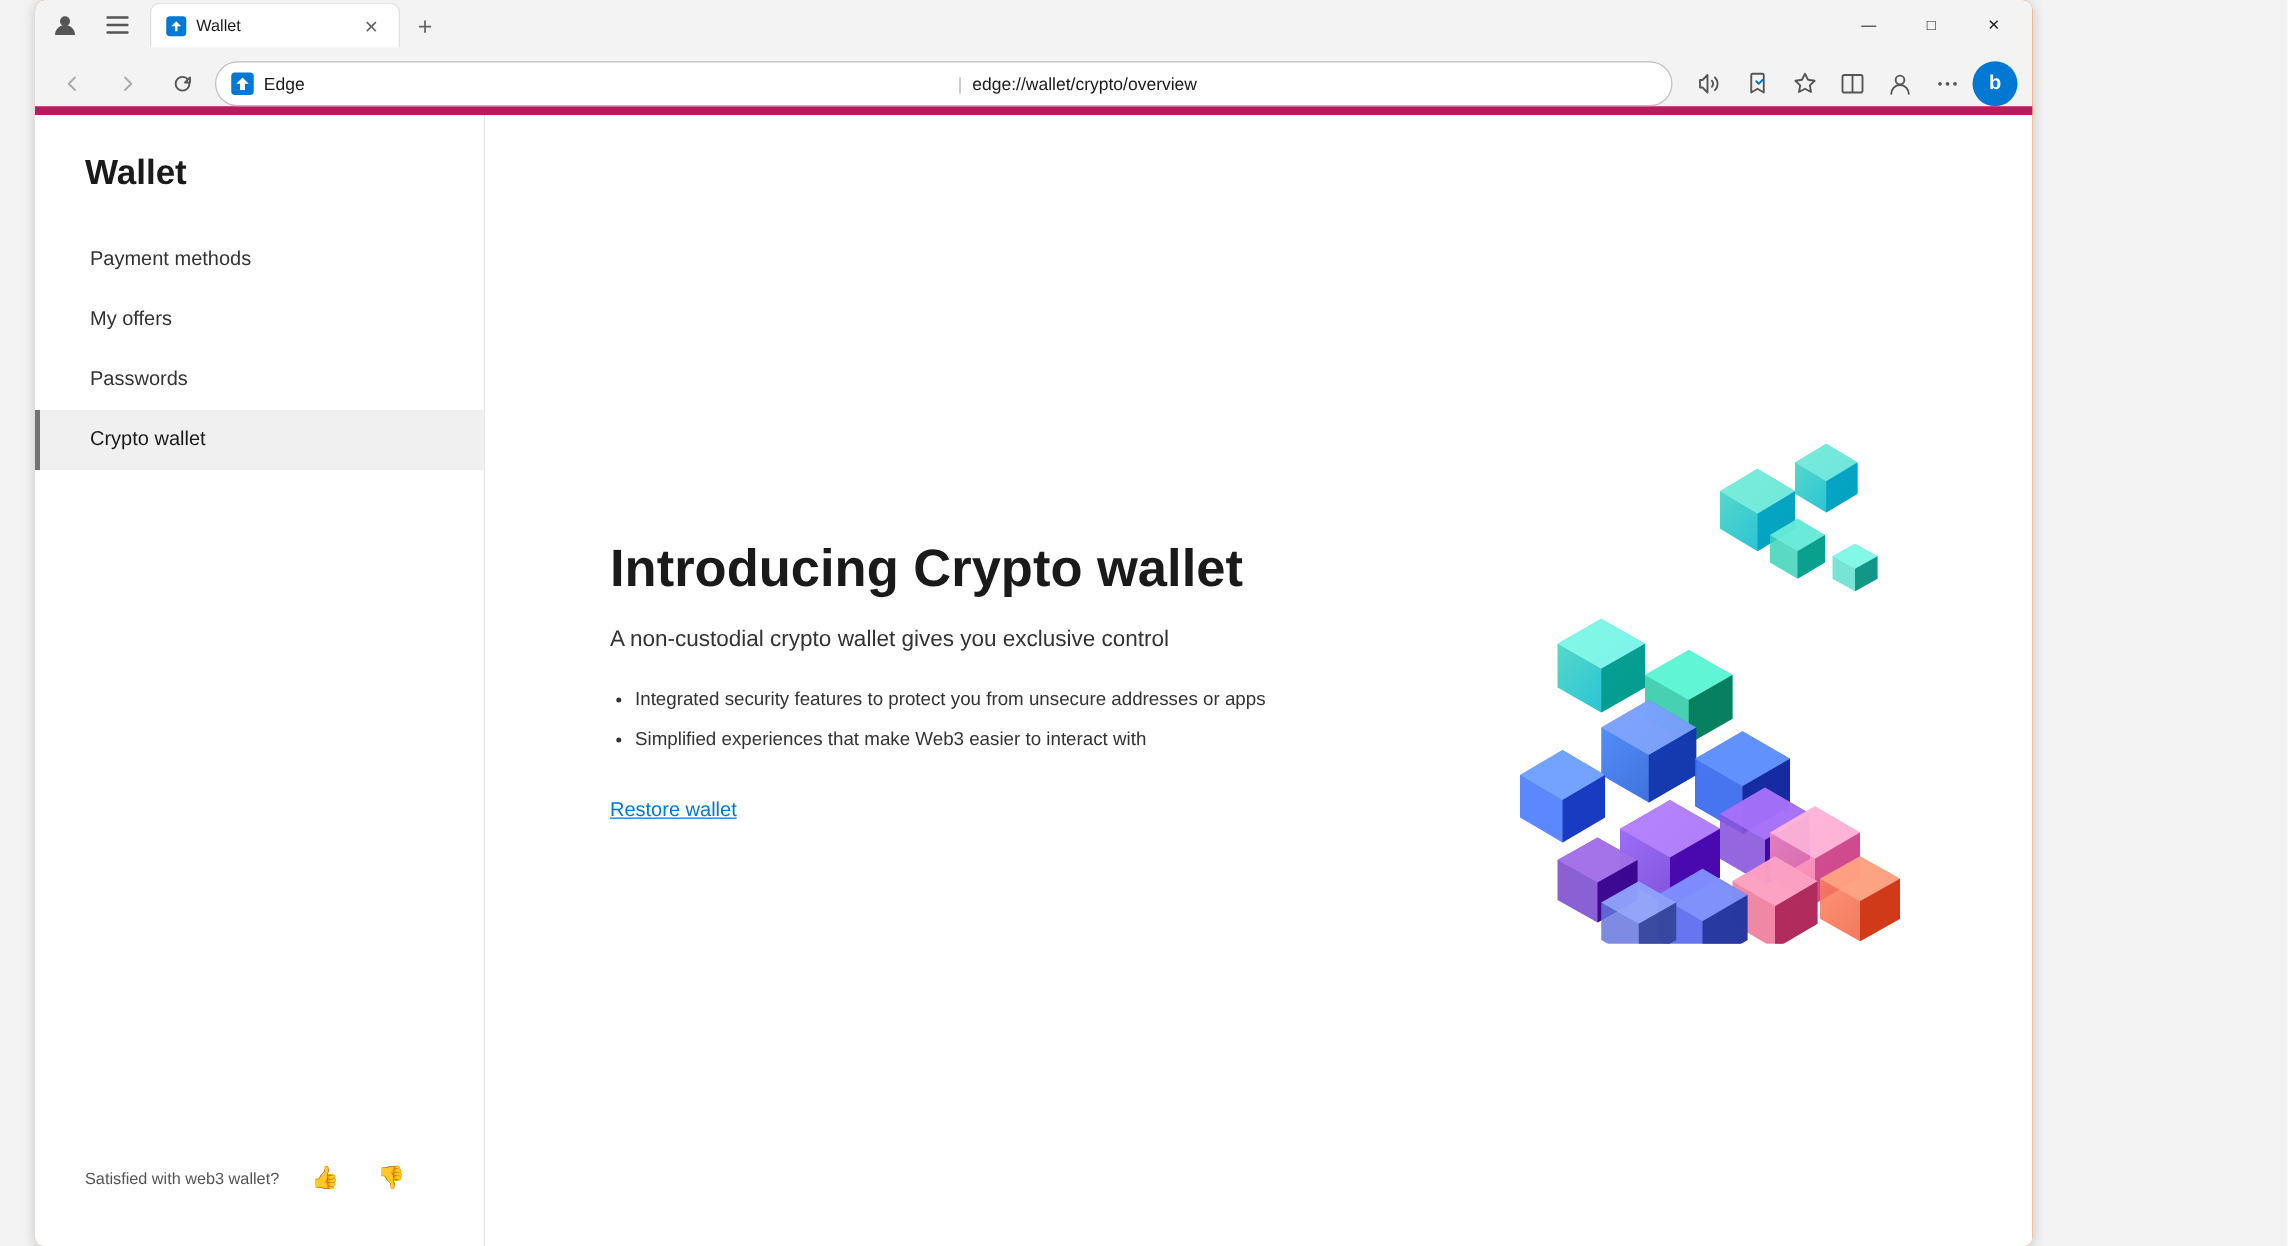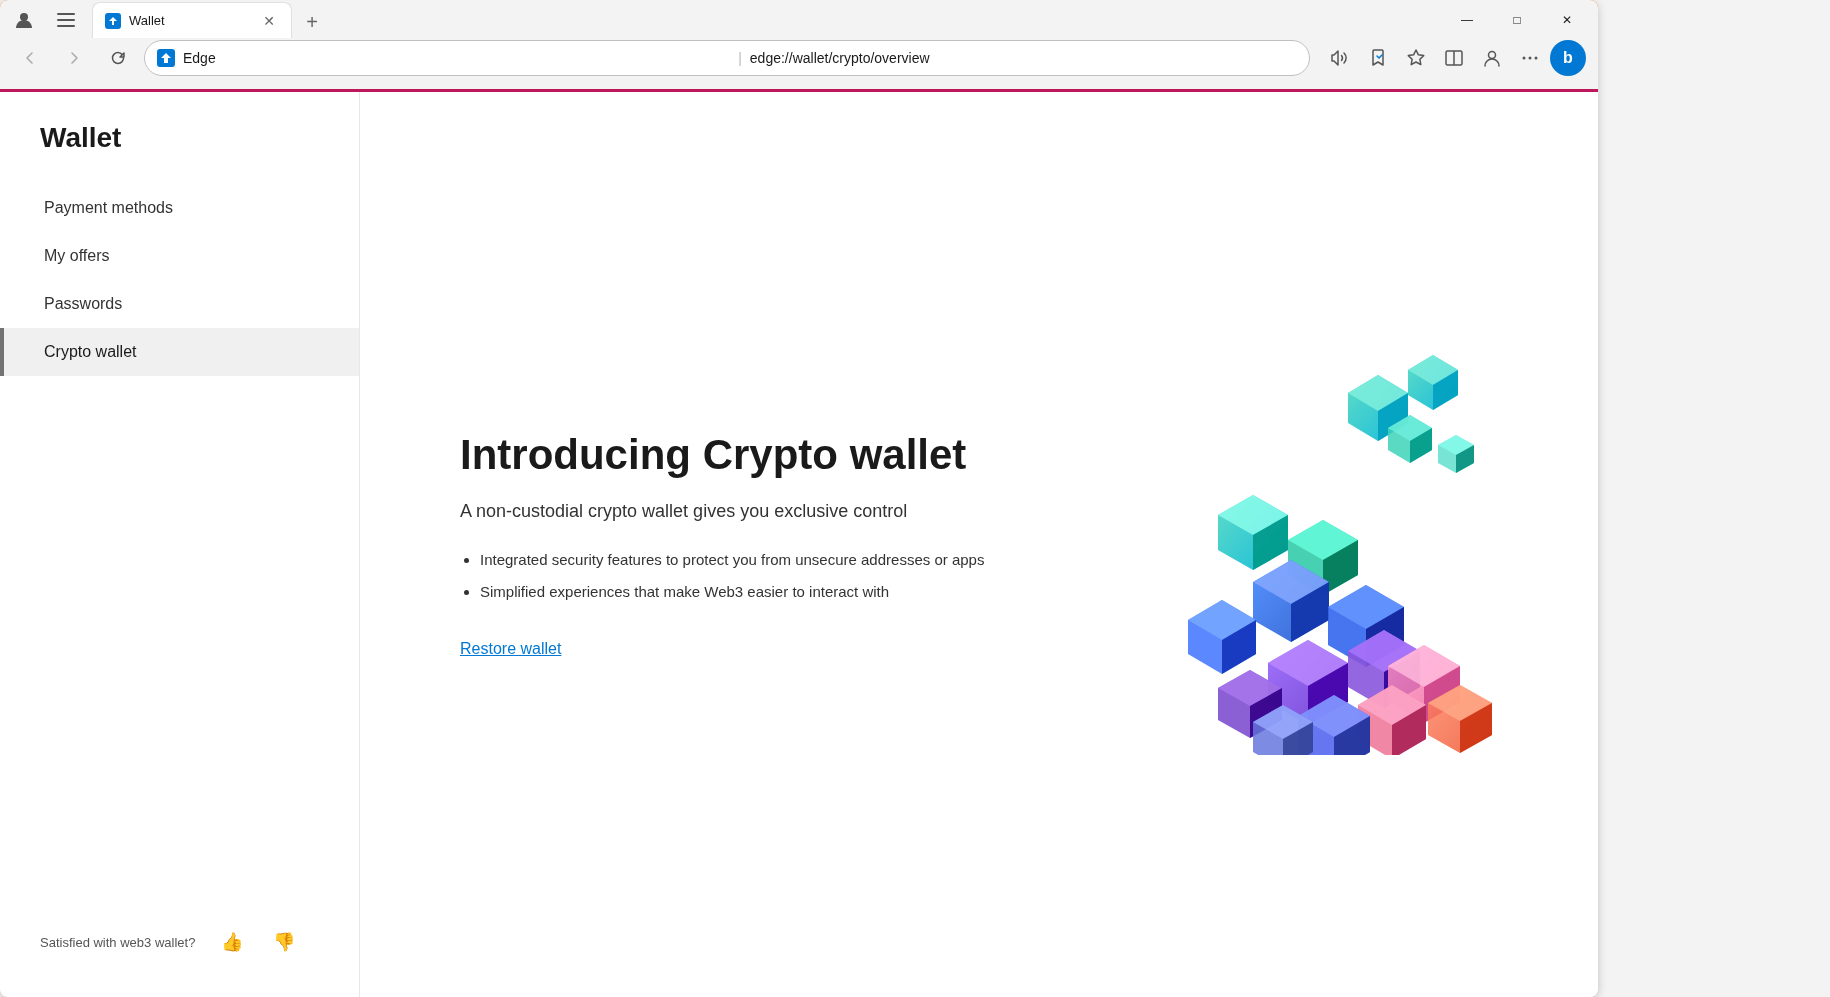--- a/index.html
+++ b/index.html
@@ -1,36 +1,36 @@
 <!DOCTYPE html>
 <html><head>
   <meta charset="utf-8">
   <style>
     * { margin: 0; padding: 0; box-sizing: border-box; }
     body { font-family: 'Segoe UI', Arial, sans-serif; background: #f3f3f3; width: 1830px; height: 997px; overflow: hidden; }
 
     
-    .browser-frame { width: 1598px; height: 997px; background: #f97316; display: flex; flex-direction: column; border-radius: 8px; overflow: hidden; box-shadow: 0 2px 10px rgba(0,0,0,0.2); }
+    .browser-frame { width: 1598px; height: 997px; background: #f97316; display: flex; flex-direction: column; border-radius: 8px; overflow: hidden; box-shadow: 0 2px 10px rgba(0,0,0,0.2); margin-left: 28px; }
 
     
     .title-bar { height: 40px; background: #f3f3f3; display: flex; align-items: center; padding: 0 8px; gap: 8px; }
     .profile-icon { width: 32px; height: 32px; display: flex; align-items: center; justify-content: center; border-radius: 50%; cursor: pointer; }
     .profile-icon svg { width: 20px; height: 20px; }
     .tab-bar-area { display: flex; align-items: flex-end; flex: 1; gap: 4px; }
     .tab { height: 36px; background: #fff; border-radius: 8px 8px 0 0; display: flex; align-items: center; padding: 0 12px; gap: 8px; min-width: 200px; max-width: 240px; border: 1px solid #e0e0e0; border-bottom: none; }
     .tab-icon { width: 16px; height: 16px; background: #0078d4; border-radius: 3px; display: flex; align-items: center; justify-content: center; }
     .tab-icon svg { width: 10px; height: 10px; fill: white; }
     .tab-title { font-size: 13px; color: #1a1a1a; flex: 1; }
     .tab-close { width: 20px; height: 20px; border-radius: 4px; display: flex; align-items: center; justify-content: center; cursor: pointer; font-size: 14px; color: #666; }
     .new-tab-btn { width: 32px; height: 32px; display: flex; align-items: center; justify-content: center; border-radius: 4px; cursor: pointer; font-size: 20px; color: #666; }
     .window-controls { display: flex; gap: 4px; margin-left: auto; }
     .win-btn { width: 46px; height: 32px; display: flex; align-items: center; justify-content: center; cursor: pointer; font-size: 12px; color: #1a1a1a; }
 
     
-    .nav-bar { height: 52px; background: #f3f3f3; display: flex; align-items: flex-start; padding: 0 12px; gap: 8px; border-bottom: 3px solid #be185d; }
+    .nav-bar { height: 52px; background: #f3f3f3; display: flex; align-items: flex-end; padding: 0 12px; gap: 8px; border-bottom: 7px solid #be185d; }
     .nav-btn { width: 36px; height: 36px; border-radius: 4px; display: flex; align-items: center; justify-content: center; cursor: pointer; color: #1a1a1a; font-size: 16px; border: none; background: transparent; }
     .nav-btn.disabled { color: #aaa; cursor: default; }
     .address-bar { flex: 1; height: 36px; background: #fff; border-radius: 20px; border: 1.5px solid #c0c0c0; display: flex; align-items: center; padding: 0 12px; gap: 8px; }
     .address-favicon { width: 18px; height: 18px; background: #0078d4; border-radius: 3px; display: flex; align-items: center; justify-content: center; }
     .address-favicon svg { width: 12px; height: 12px; fill: white; }
     .address-text { font-size: 14px; color: #1a1a1a; flex: 1; }
     .address-bar-sep { color: #bbb; font-size: 14px; }
     .toolbar-icons { display: flex; align-items: center; gap: 2px; margin-left: 4px; }
     .toolbar-icon { width: 36px; height: 36px; border-radius: 4px; display: flex; align-items: center; justify-content: center; cursor: pointer; }
     .toolbar-icon svg { width: 20px; height: 20px; }

